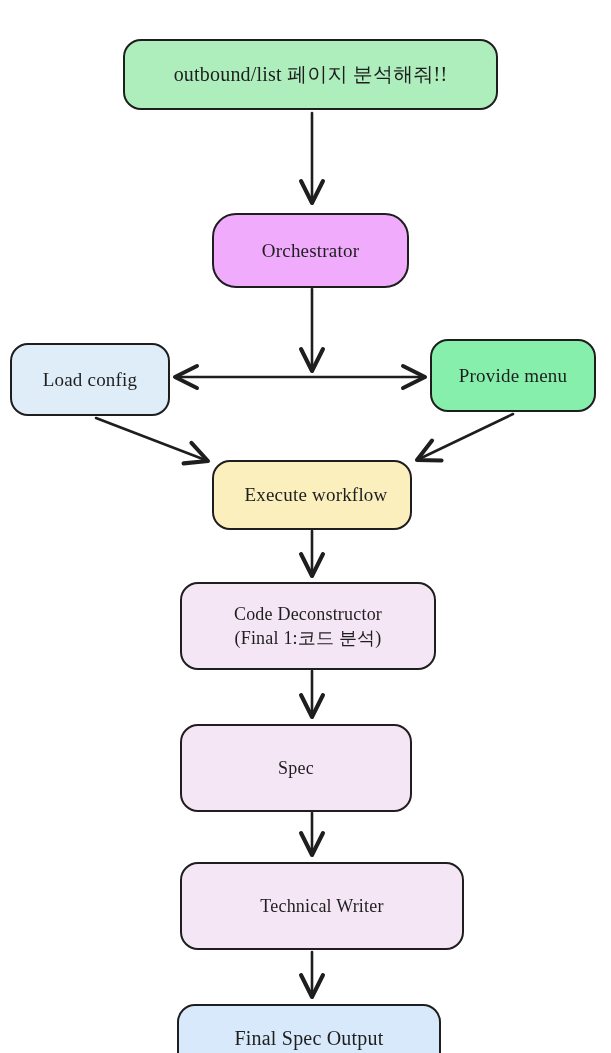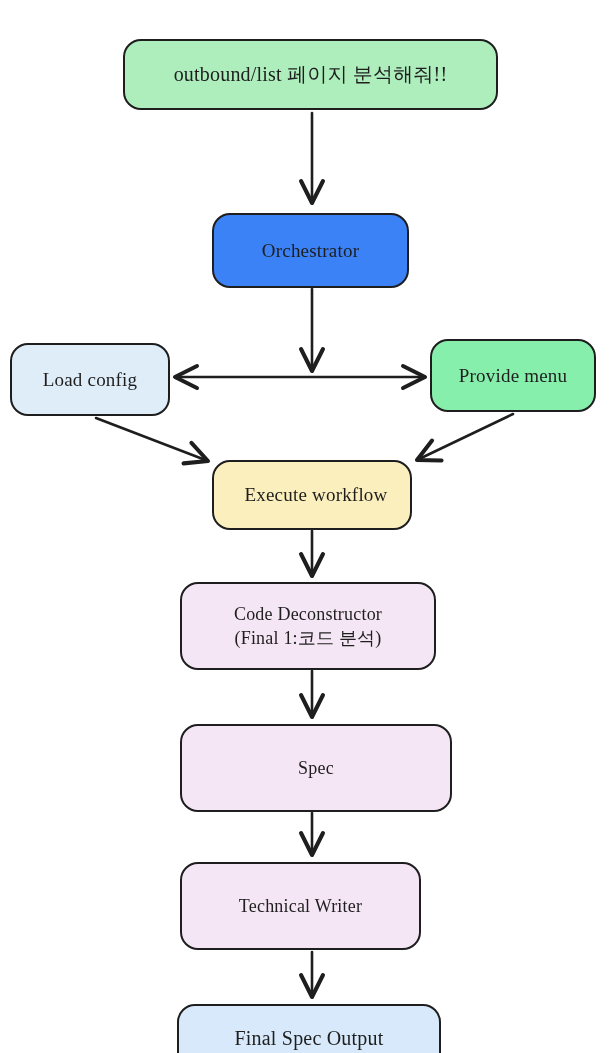--- a/index.html
+++ b/index.html
@@ -45,22 +45,22 @@
     z-index: 2;
     letter-spacing: 0.2px;
   }
   .node span { display: block; white-space: nowrap; }
   #n-user-request      { left: 123px; top: 11px;  width: 375px; height: 71px; font-size: 20px; }
   #n-orchestrator      { left: 212px; top: 185px; width: 197px; height: 75px; font-size: 19px; }
   #n-load-config       { left: 10px;  top: 315px; width: 160px; height: 73px; font-size: 19px; }
   #n-provide-menu      { left: 430px; top: 311px; width: 166px; height: 73px; font-size: 19px; }
   #n-execute-workflow  { left: 212px; top: 432px; width: 200px; height: 70px; font-size: 19px; padding-left: 8px; }
   #n-code-deconstructor{ left: 180px; top: 554px; width: 256px; height: 88px; font-size: 18px; }
-  #n-spec              { left: 180px; top: 696px; width: 272px; height: 88px; font-size: 18px; }
-  #n-technical-writer  { left: 180px; top: 834px; width: 241px; height: 88px; font-size: 18px; }
+  #n-spec              { left: 180px; top: 696px; width: 232px; height: 88px; font-size: 18px; }
+  #n-technical-writer  { left: 180px; top: 834px; width: 284px; height: 88px; font-size: 18px; }
   #n-final-spec-output { left: 177px; top: 976px; width: 264px; height: 68px; font-size: 20px; }
 </style>
 </head>
 <body>
 
 <div id="canvas">
 
   <svg id="edges-svg">
     <defs>
       <marker id="arrow" viewBox="0 0 20 20" refX="18" refY="10" markerWidth="13" markerHeight="13" orient="auto-start-reverse">
@@ -75,21 +75,21 @@
     <path class="edge" d="M312 503 L312 548" marker-end="url(#arrow)"></path>
     <path class="edge" d="M312 643 L312 689" marker-end="url(#arrow)"></path>
     <path class="edge" d="M312 785 L312 827" marker-end="url(#arrow)"></path>
     <path class="edge" d="M312 924 L312 969" marker-end="url(#arrow)"></path>
   </svg>
 
   <div class="node" id="n-user-request" style="background-color: rgb(174, 238, 189);">
     <span>outbound/list 페이지 분석해줘!!</span>
   </div>
 
-  <div class="node" id="n-orchestrator" style="background-color: #3b82f6;">
+  <div class="node" id="n-orchestrator" style="background-color: #f0abfc; border-radius: 24px;">
     <span>Orchestrator</span>
   </div>
 
   <div class="node" id="n-load-config" style="background-color: rgb(223, 237, 249);">
     <span>Load config</span>
   </div>
 
   <div class="node" id="n-provide-menu" style="background-color: #86efac;">
     <span>Provide menu</span>
   </div>

